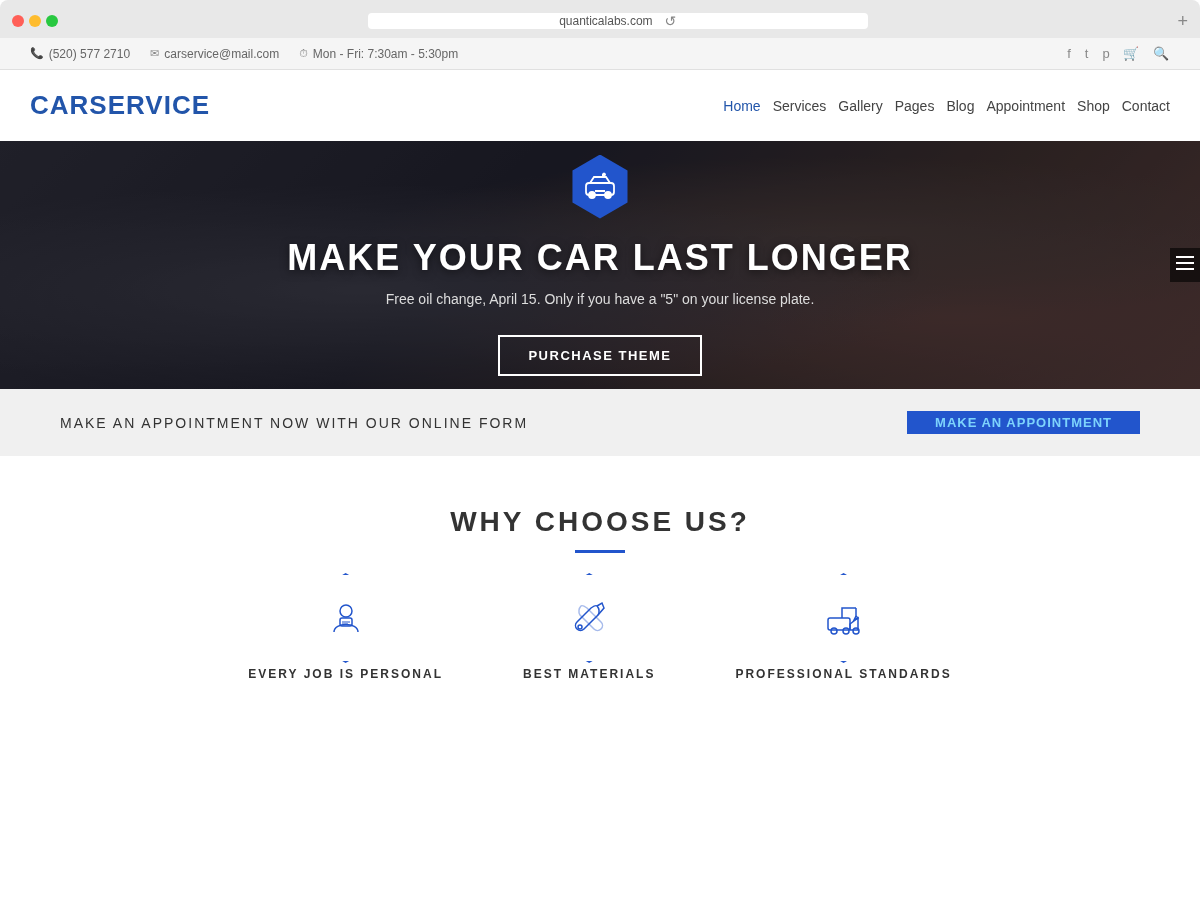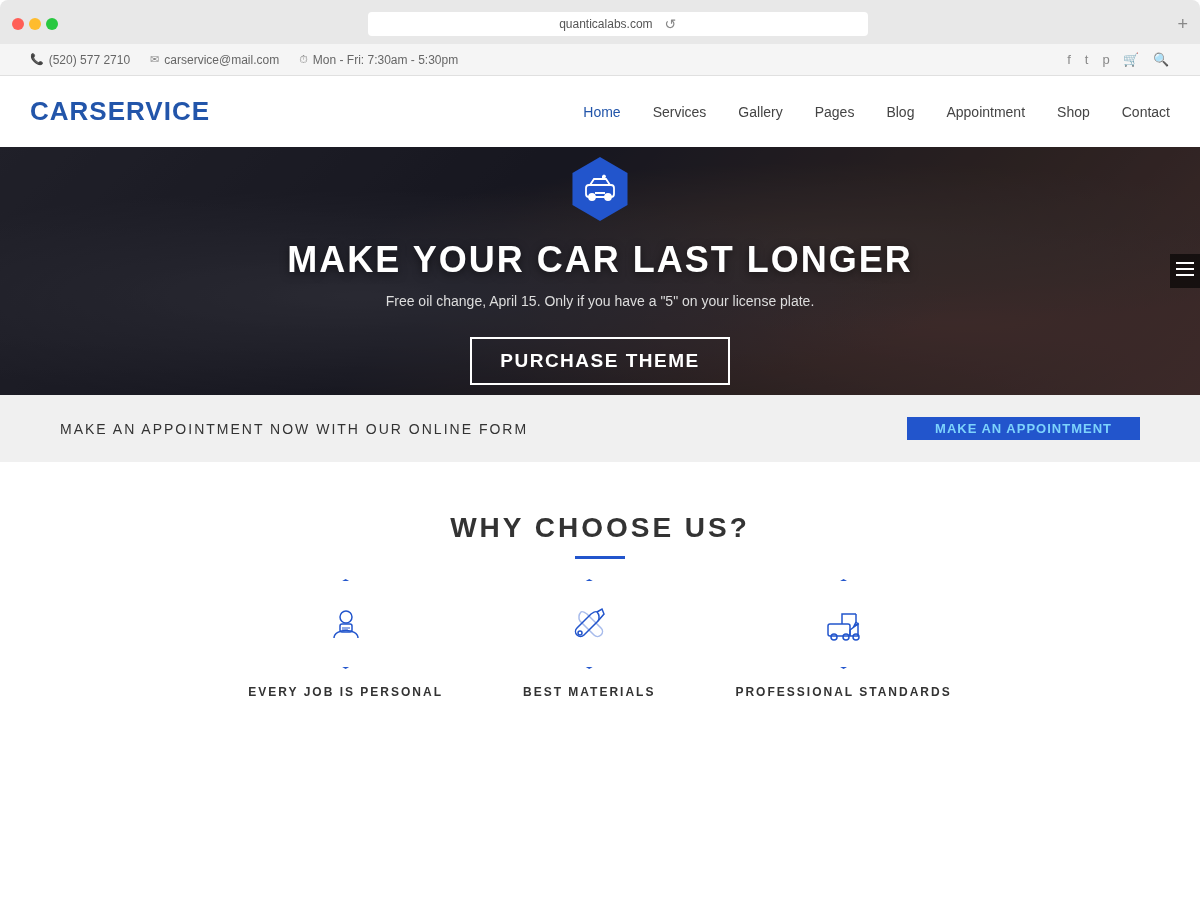--- a/index.html
+++ b/index.html
@@ -23,21 +23,21 @@
     .dot {
       width: 12px; height: 12px; border-radius: 50%;
     }
     .dot.red { background: #ff5f57; }
     .dot.yellow { background: #febc2e; }
     .dot.green { background: #28c840; }
     .browser-addressbar {
       flex: 1;
       background: #fff;
       border-radius: 4px;
-      height: 24px;
+      height: 16px;
       display: flex;
       align-items: center;
       justify-content: center;
       font-size: 12px;
       color: #555;
       gap: 6px;
       max-width: 500px;
       margin: 0 auto;
     }
     .browser-refresh {
@@ -101,21 +101,21 @@
       justify-content: space-between;
     }
     .logo {
       font-size: 26px;
       font-weight: 900;
       color: #2255aa;
       letter-spacing: 1px;
     }
     .nav-links {
       display: flex;
-      gap: 32px;
+      gap: 12px;
       list-style: none;
       align-items: center;
     }
     .nav-links li a {
       text-decoration: none;
       font-size: 14px;
       color: #444;
       font-weight: 500;
     }
     .nav-links li a.active {
@@ -182,21 +182,21 @@
     .hero-subtitle {
       font-size: 14px;
       color: #ddd;
       margin-bottom: 28px;
     }
     .hero-btn {
       border: 2px solid #fff;
       background: transparent;
       color: #fff;
       padding: 11px 28px;
-      font-size: 19px;
+      font-size: 13px;
       font-weight: 700;
       letter-spacing: 1.5px;
       text-transform: uppercase;
       cursor: pointer;
     }
 
     
     .hero-sidebar-icon {
       position: absolute;
       right: 0;
@@ -265,21 +265,21 @@
     }
     .features {
       display: flex;
       justify-content: center;
       gap: 80px;
     }
     .feature-item {
       display: flex;
       flex-direction: column;
       align-items: center;
-      gap: 16px;
+      gap: 4px;
     }
     .feature-hex {
       width: 90px;
       height: 90px;
       border: 2px solid #2255cc;
       clip-path: polygon(50% 0%, 93% 25%, 93% 75%, 50% 100%, 7% 75%, 7% 25%);
       display: flex;
       align-items: center;
       justify-content: center;
       background: #fff;

